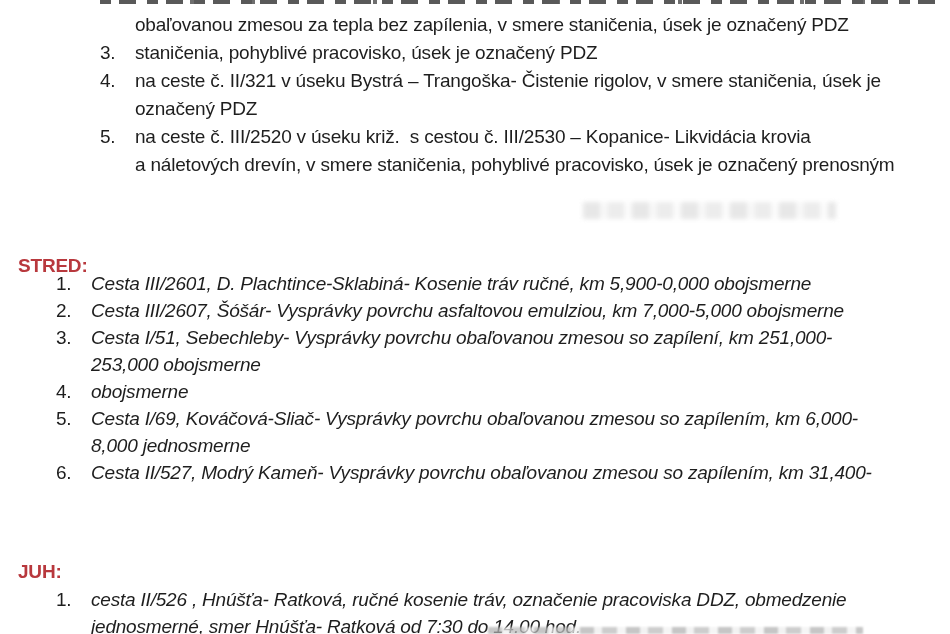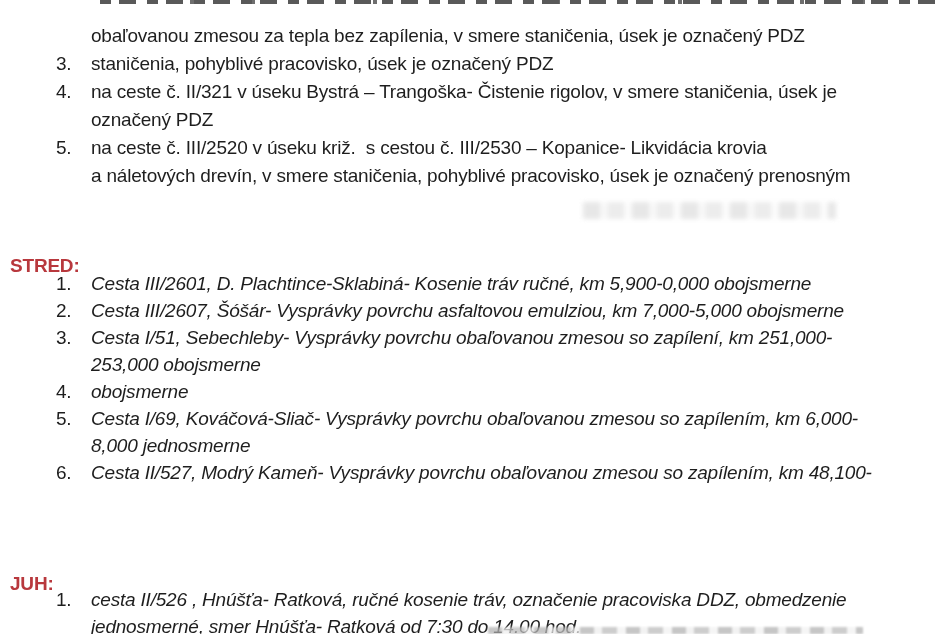--- a/index.html
+++ b/index.html
@@ -9,33 +9,33 @@
     overflow: hidden;
     font-family: "Liberation Sans", "DejaVu Sans", sans-serif;
     font-size: 19px;
     color: #1e1e1e;
     letter-spacing: -0.2px;
     position: relative;
   }
   .page { position: absolute; inset: 0; }
 
   .section { position: absolute; left: 0; right: 0; }
-  .sec-sever { top: 22px; }
+  .sec-sever { top: 11px; padding-left: 44px; }
   .sec-stred-items { top: 270px; }
   .sec-juh-items  { top: 586px; }
 
   .heading {
-    position: absolute; left: 10px;
+    position: absolute; left: 18px;
     font-weight: 700;
     color: #b8383d;
     height: 27px; line-height: 27px;
     white-space: pre;
   }
   .heading-stred { top: 252px; }
-  .heading-juh   { top: 558px; margin-top: 12px; }
+  .heading-juh   { top: 558px; }
 
   .item { position: relative; }
   .num {
     position: absolute; left: 56px; top: 0;
     height: 28px; line-height: 28px;
     white-space: pre;
   }
   .line {
     margin-left: 91px;
     height: 28px; line-height: 28px;
@@ -116,21 +116,21 @@
       <span class="num">4.</span>
       <div class="line">obojsmerne</div>
     </div>
     <div class="item">
       <span class="num">5.</span>
       <div class="line">Cesta I/69, Kováčová-Sliač- Vysprávky povrchu obaľovanou zmesou so zapílením, km 6,000-</div>
       <div class="line">8,000 jednosmerne</div>
     </div>
     <div class="item">
       <span class="num">6.</span>
-      <div class="line">Cesta II/527, Modrý Kameň- Vysprávky povrchu obaľovanou zmesou so zapílením, km 48,100-</div>
+      <div class="line">Cesta II/527, Modrý Kameň- Vysprávky povrchu obaľovanou zmesou so zapílením, km 31,400-</div>
     </div>
   </div>
 
   <div class="heading heading-juh">JUH:</div>
   <div class="section sec-juh-items">
     <div class="item">
       <span class="num">1.</span>
       <div class="line">cesta II/526 , Hnúšťa- Ratková, ručné kosenie tráv, označenie pracoviska DDZ, obmedzenie</div>
       <div class="line">jednosmerné, smer Hnúšťa- Ratková od 7:30 do 14.00 hod.</div>
     </div>

